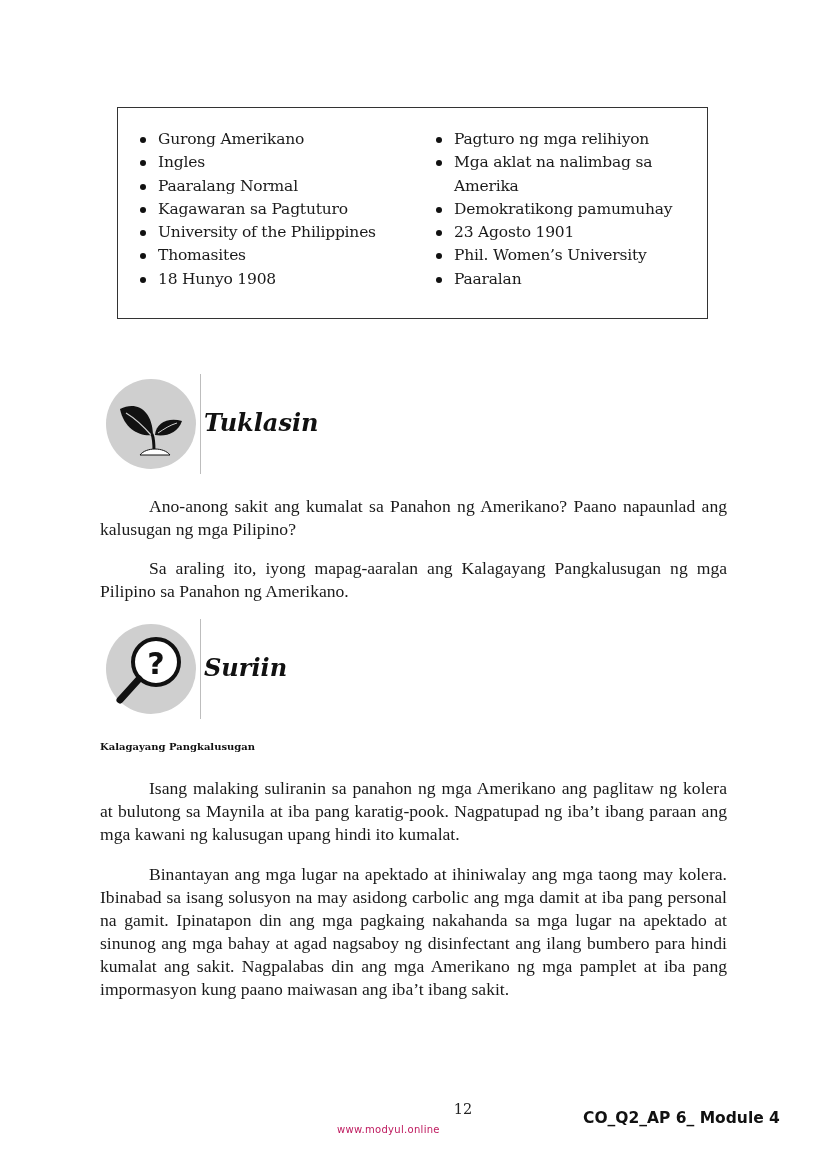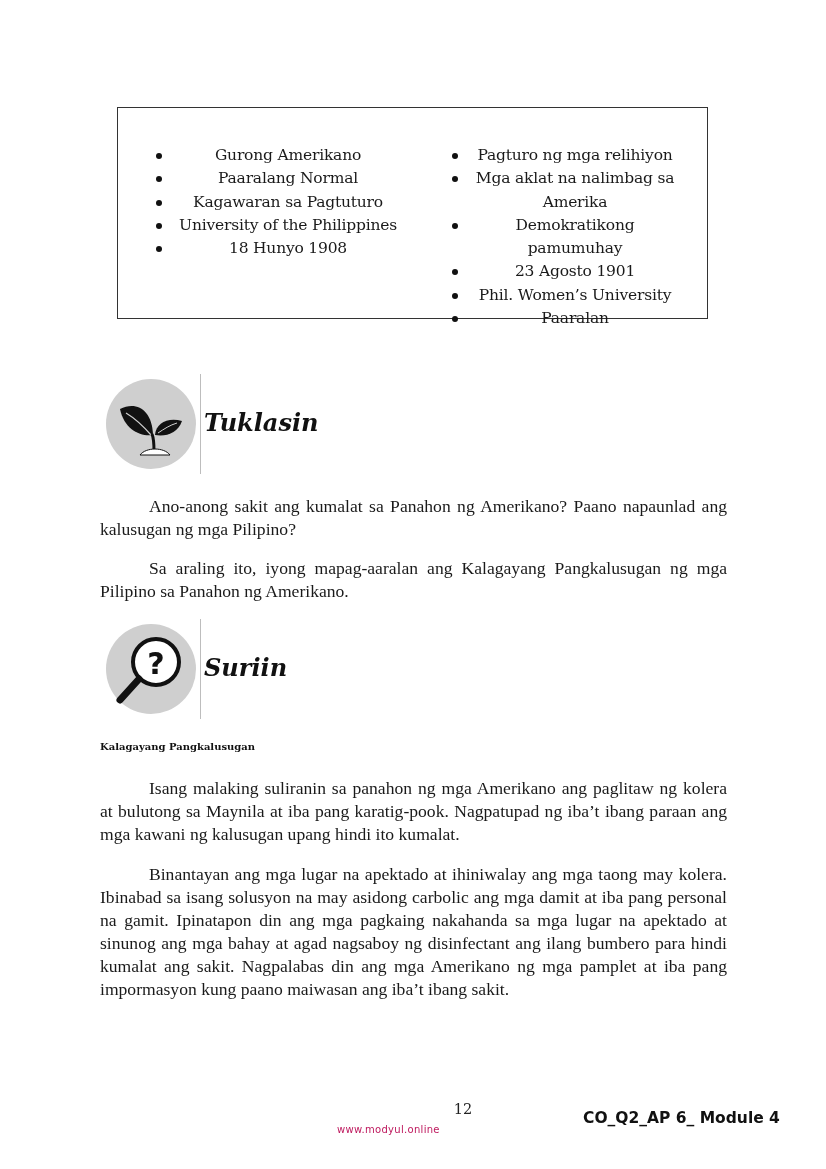--- a/index.html
+++ b/index.html
@@ -5,21 +5,21 @@
   html, body { margin:0; padding:0; background:#ffffff; }
   body { width:826px; height:1169px; position:relative; overflow:hidden; color:#1a1a1a; }
 
   .wordbox {
     position:absolute; left:117px; top:107px; width:591px; height:212px;
     border:1.5px solid #333; box-sizing:border-box;
   }
   .wordbox .col { position:absolute; top:20px; }
   .wordbox .col.left { left:20px; width:280px; }
   .wordbox .col.right { left:316px; width:262px; }
-  .wordbox ul { list-style:none; margin:16px; padding:0;text-align:center; }
+  .wordbox ul { list-style:none; margin:0; padding:0; }
   .wordbox li {
     font-family:"DejaVu Serif", serif; font-size:15.5px; line-height:23.3px;
     position:relative; padding-left:20px; color:#1a1a1a; letter-spacing:-0.2px;
   }
   .wordbox li .bullet {
     position:absolute; left:2px; top:9px; width:6px; height:6px; border-radius:50%; background:#111;
   }
 
   .section-head { position:absolute; left:100px; height:100px; width:300px; }
   .section-head .circle {
@@ -59,23 +59,25 @@
     font-size:10px; color:#be185d; letter-spacing:0.3px;
   }
 </style>
 </head>
 <body>
 
 <div class="wordbox">
   <div class="col left">
     <ul>
       <li><span class="bullet"></span><span>Gurong Amerikano</span></li>
+      <li><span class="bullet"></span><span>Ingles</span></li>
       <li><span class="bullet"></span><span>Paaralang Normal</span></li>
       <li><span class="bullet"></span><span>Kagawaran sa Pagtuturo</span></li>
       <li><span class="bullet"></span><span>University of the Philippines</span></li>
+      <li><span class="bullet"></span><span>Thomasites</span></li>
       <li><span class="bullet"></span><span>18 Hunyo 1908</span></li>
     </ul>
   </div>
   <div class="col right">
     <ul>
       <li><span class="bullet"></span><span>Pagturo ng mga relihiyon</span></li>
       <li><span class="bullet"></span><span>Mga aklat na nalimbag sa Amerika</span></li>
       <li><span class="bullet"></span><span>Demokratikong pamumuhay</span></li>
       <li><span class="bullet"></span><span>23 Agosto 1901</span></li>
       <li><span class="bullet"></span><span>Phil. Women’s University</span></li>

